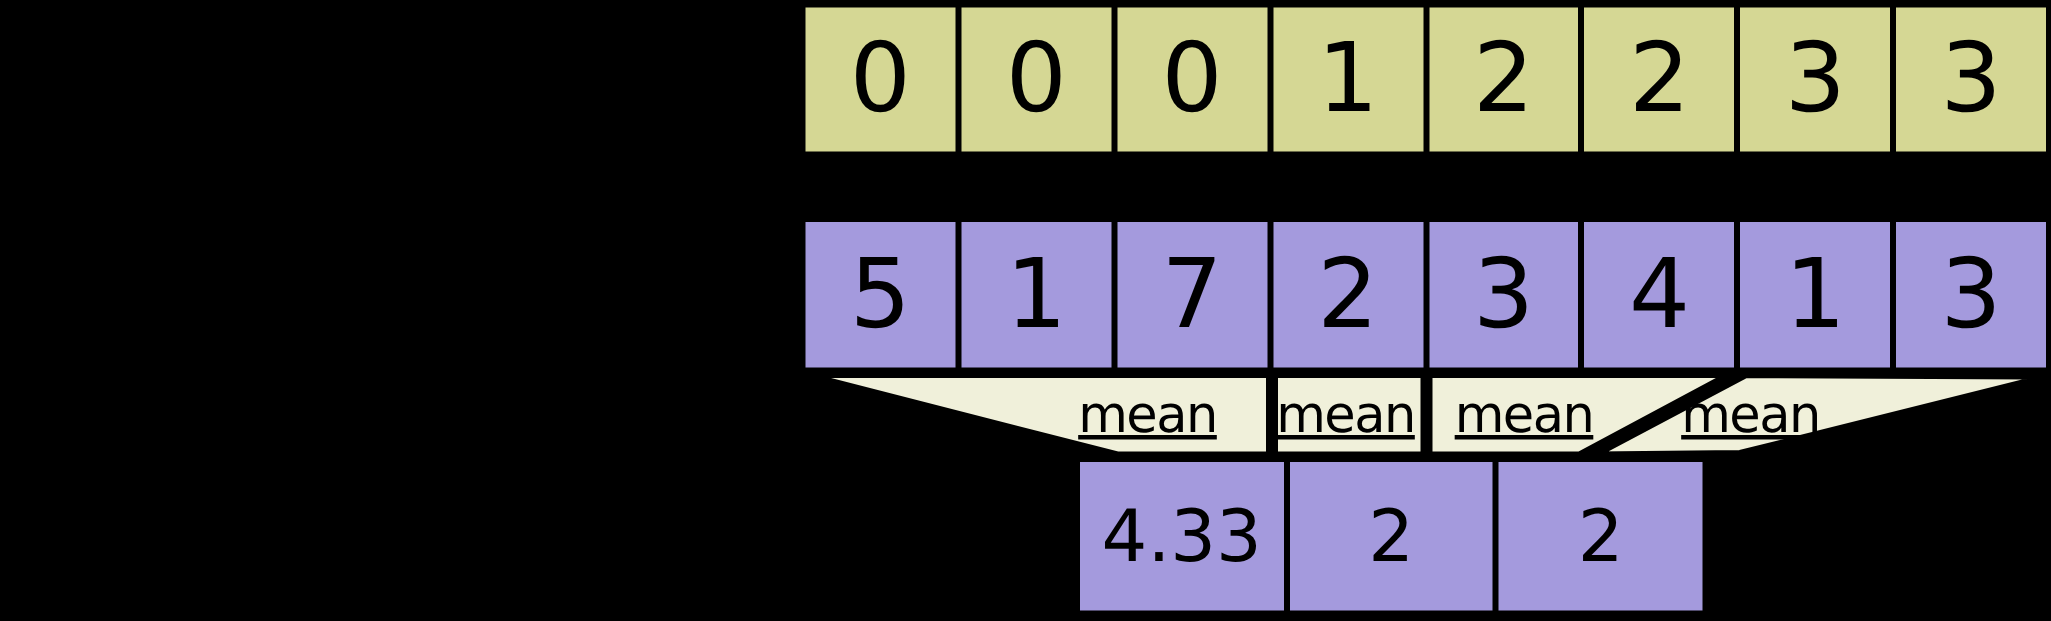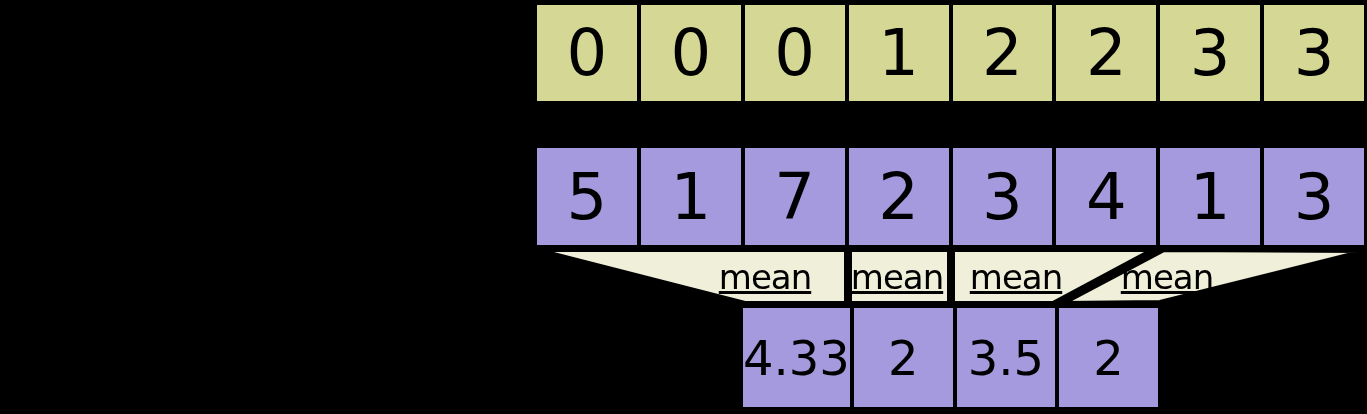--- a/index.html
+++ b/index.html
@@ -27,21 +27,21 @@
   }
   .cell {
     flex: 1 1 0;
     display: flex;
     align-items: center;
     justify-content: center;
     line-height: 1;
   }
   .row-segments { left: 534px; top: 2px;   width: 833px; height: 102px; }
   .row-data     { left: 534px; top: 145px; width: 833px; height: 103px; }
-  .row-result   { left: 740px; top: 305px; width: 421px; height: 105px; }
+  .row-result   { left: 717px; top: 305px; width: 421px; height: 105px; }
 
   .cell-segment { background: #d5d794; font-size: 64px; }
   .cell-data    { background: #a49add; font-size: 64px; }
   .cell-result  { background: #a49add; font-size: 48px; }
 
   
   .funnel-svg {
     position: absolute;
     left: 0; top: 0;
     width: 1367px;
@@ -106,17 +106,16 @@
   </div>
 
   <div class="mean-label mean-1">mean</div>
   <div class="mean-label mean-2">mean</div>
   <div class="mean-label mean-3">mean</div>
   <div class="mean-label mean-4">mean</div>
 
   <div class="row row-result">
     <div class="cell cell-result">4.33</div>
     <div class="cell cell-result">2</div>
-    <div class="cell cell-result">3.5</div>
     <div class="cell cell-result">2</div>
   </div>
 
 </div>
 
 </body></html>

